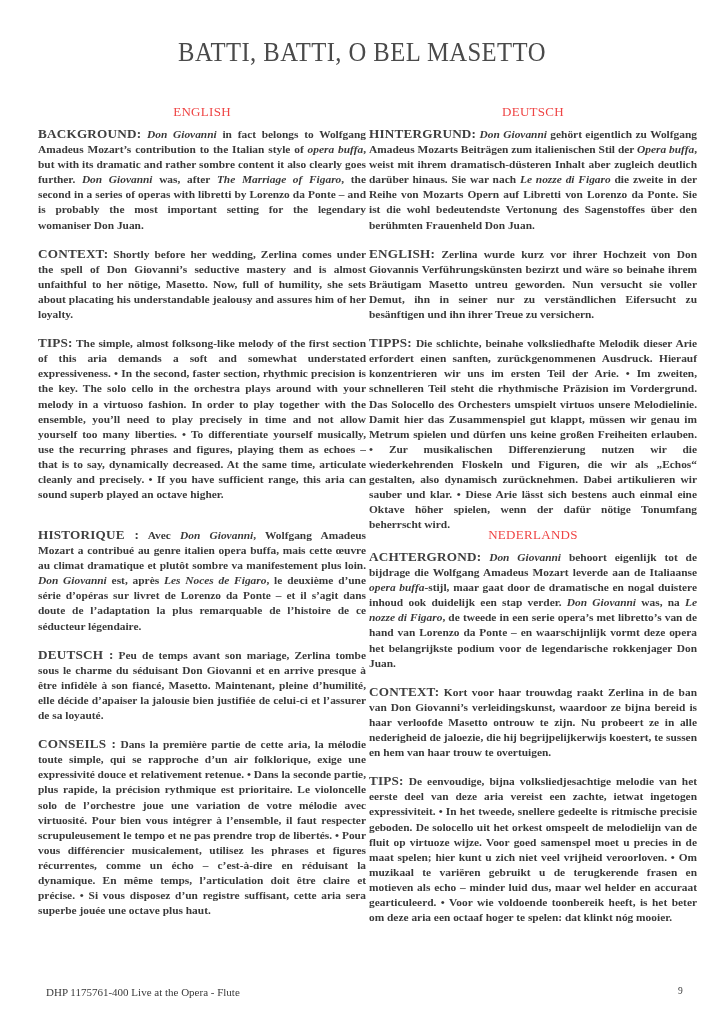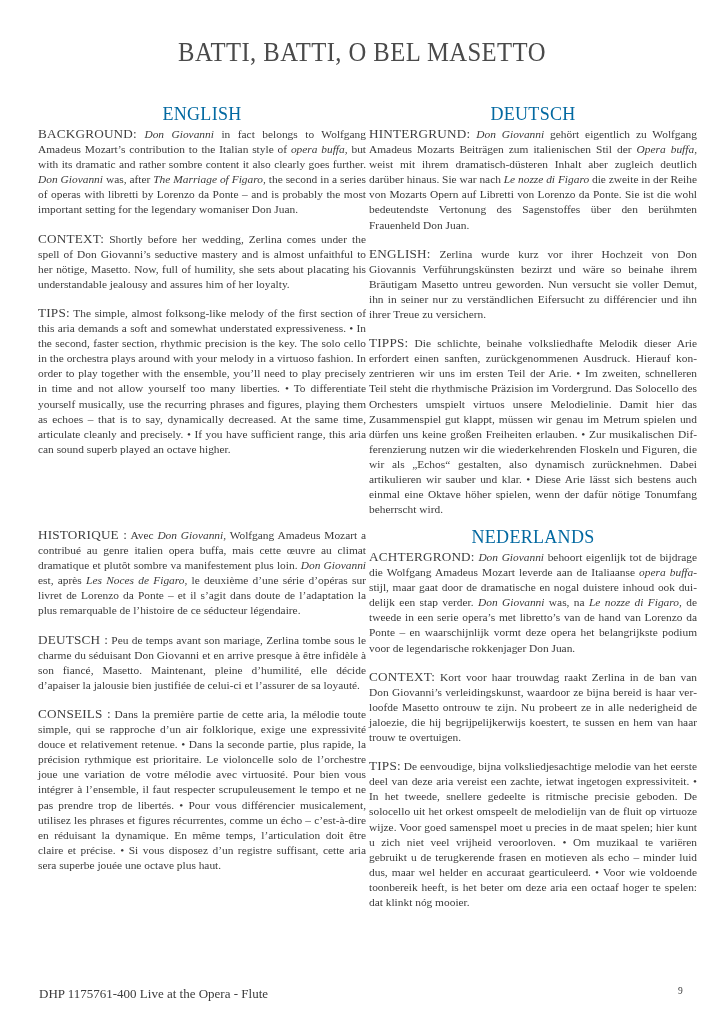--- a/index.html
+++ b/index.html
@@ -3,44 +3,44 @@
 <meta charset="utf-8">
 <style>
   html, body { margin: 0; padding: 0; background: #ffffff; }
   body { width: 724px; height: 1024px; position: relative; overflow: hidden; font-family: "Liberation Serif", "DejaVu Serif", serif; color: #3a3a3a; }
   .title { position: absolute; top: 36px; left: 0; width: 724px; text-align: center; font-size: 28px; letter-spacing: 0.5px; color: #4a4a4a; font-weight: normal; margin: 0; transform: scaleX(0.88); }
   .col { position: absolute; width: 328px; }
   .col.left { left: 38px; }
   .col.right { left: 369px; }
   .col.top { top: 104px; }
   .col.bottom { top: 527px; }
-  .lang-heading { text-align: center; font-size: 18px; color: #0369a1; letter-spacing: 0.3px; margin: 0 0 4px 0; font-weight: normal; height: 18px; }
-  .para { font-size: 11.4px; line-height: 15.1px; text-align: justify; margin: 0 0 13px 0; hyphens: manual; }
+  .lang-heading { text-align: center; font-size: 13px; color: #ef4444; letter-spacing: 0.3px; margin: 0 0 4px 0; font-weight: normal; height: 18px; }
+  .para { font-size: 11.4px; line-height: 15.1px; text-align: justify; margin: 0 0 13px 0; hyphens: manual; font-weight: bold; }
   .para .lead { font-size: 13.2px; letter-spacing: 0.2px; color: #3f3f3f; }
   .para .body-text { }
   .para i { font-style: italic; }
-  .footer-left { position: absolute; left: 39px; top: 986px; font-size: 13px; color: #3a3a3a; }
+  .footer-left { position: absolute; left: 46px; top: 986px; font-size: 11px; color: #3a3a3a; }
   .footer-right { position: absolute; left: 678px; top: 986px; font-size: 9.5px; color: #3a3a3a; }
 </style>
 </head>
 <body>
 
 <h1 class="title">BATTI, BATTI, O BEL MASETTO</h1>
 
 <div class="col left top">
   <h2 class="lang-heading">ENGLISH</h2>
   <p class="para"><span class="lead">BACKGROUND:</span> <span class="body-text"><i>Don Giovanni</i> in fact belongs to Wolfgang Amadeus Mozart’s contribution to the Italian style of <i>opera buffa</i>, but with its dramatic and rather sombre content it also clearly goes further. <i>Don Giovanni</i> was, after <i>The Marriage of Figaro</i>, the second in a series of operas with libretti by Lorenzo da Ponte – and is probably the most important setting for the legendary womaniser Don Juan.</span></p>
   <p class="para"><span class="lead">CONTEXT:</span> <span class="body-text">Shortly before her wedding, Zerlina comes under the spell of Don Giovanni’s seductive mastery and is almost unfaithful to her nötige, Masetto. Now, full of humility, she sets about placating his understandable jealousy and assures him of her loyalty.</span></p>
   <p class="para"><span class="lead">TIPS:</span> <span class="body-text">The simple, almost folksong-like melody of the first section of this aria demands a soft and somewhat understated expressiveness. • In the second, faster section, rhythmic precision is the key. The solo cello in the orchestra plays around with your melody in a virtuoso fashion. In order to play together with the ensemble, you’ll need to play pre­cisely in time and not allow yourself too many liberties. • To differen­tiate yourself musically, use the recurring phrases and figures, playing them as echoes – that is to say, dynamically decreased. At the same time, articulate cleanly and precisely. • If you have sufficient range, this aria can sound superb played an octave higher.</span></p>
 </div>
 
 <div class="col right top">
   <h2 class="lang-heading">DEUTSCH</h2>
   <p class="para"><span class="lead">HINTERGRUND:</span> <span class="body-text"><i>Don Giovanni</i> gehört eigentlich zu Wolfgang Amadeus Mozarts Beiträgen zum italienischen Stil der <i>Opera buffa</i>, weist mit ihrem dramatisch-düsteren Inhalt aber zugleich deutlich darüber hinaus. Sie war nach <i>Le nozze di Figaro</i> die zweite in der Reihe von Mozarts Opern auf Libretti von Lorenzo da Ponte. Sie ist die wohl bedeutendste Vertonung des Sagenstoffes über den berühmten Frauenheld Don Juan.</span></p>
-  <p class="para"><span class="lead">ENGLISH:</span> <span class="body-text">Zerlina wurde kurz vor ihrer Hochzeit von Don Giovannis Verführungskünsten bezirzt und wäre so beinahe ihrem Bräutigam Masetto untreu geworden. Nun versucht sie voller Demut, ihn in seiner nur zu verständlichen Eifersucht zu différencier und ihn ihrer Treue zu versichern.</span></p>
+  <p class="para"><span class="lead">ENGLISH:</span> <span class="body-text">Zerlina wurde kurz vor ihrer Hochzeit von Don Giovannis Verführungskünsten bezirzt und wäre so beinahe ihrem Bräutigam Masetto untreu geworden. Nun versucht sie voller Demut, ihn in seiner nur zu verständlichen Eifersucht zu besänftigen und ihn ihrer Treue zu versichern.</span></p>
   <p class="para"><span class="lead">TIPPS:</span> <span class="body-text">Die schlichte, beinahe volksliedhafte Melodik dieser Arie erfordert einen sanften, zurückgenommenen Ausdruck. Hierauf kon­zentrieren wir uns im ersten Teil der Arie. • Im zweiten, schnelleren Teil steht die rhythmische Präzision im Vordergrund. Das Solocello des Orchesters umspielt virtuos unsere Melodielinie. Damit hier das Zusammenspiel gut klappt, müssen wir genau im Metrum spielen und dürfen uns keine großen Freiheiten erlauben. • Zur musikalischen Dif­ferenzierung nutzen wir die wiederkehrenden Floskeln und Figuren, die wir als „Echos“ gestalten, also dynamisch zurücknehmen. Dabei artikulieren wir sauber und klar. • Diese Arie lässt sich bestens auch einmal eine Oktave höher spielen, wenn der dafür nötige Tonumfang beherrscht wird.</span></p>
 </div>
 
 <div class="col left bottom">
   <p class="para"><span class="lead">HISTORIQUE :</span> <span class="body-text">Avec <i>Don Giovanni</i>, Wolfgang Amadeus Mozart a contribué au genre italien opera buffa, mais cette œuvre au climat dramatique et plutôt sombre va manifestement plus loin. <i>Don Giovanni</i> est, après <i>Les Noces de Figaro</i>, le deuxième d’une série d’opéras sur livret de Lorenzo da Ponte – et il s’agit dans doute de l’adaptation la plus remarquable de l’histoire de ce séducteur légendaire.</span></p>
   <p class="para"><span class="lead">DEUTSCH :</span> <span class="body-text">Peu de temps avant son mariage, Zerlina tombe sous le charme du séduisant Don Giovanni et en arrive presque à être infidèle à son fiancé, Masetto. Maintenant, pleine d’humilité, elle décide d’apaiser la jalousie bien justifiée de celui-ci et l’assurer de sa loyauté.</span></p>
   <p class="para"><span class="lead">CONSEILS :</span> <span class="body-text">Dans la première partie de cette aria, la mélodie toute simple, qui se rapproche d’un air folklorique, exige une expressivité douce et relativement retenue. • Dans la seconde partie, plus rapide, la précision rythmique est prioritaire. Le violoncelle solo de l’orchestre joue une variation de votre mélodie avec virtuosité. Pour bien vous intégrer à l’ensemble, il faut respecter scrupuleusement le tempo et ne pas prendre trop de libertés. • Pour vous différencier musicalement, utilisez les phrases et figures récurrentes, comme un écho – c’est-à-dire en réduisant la dynamique. En même temps, l’articulation doit être claire et précise. • Si vous disposez d’un registre suffisant, cette aria sera superbe jouée une octave plus haut.</span></p>
 </div>
 
 <div class="col right bottom">

